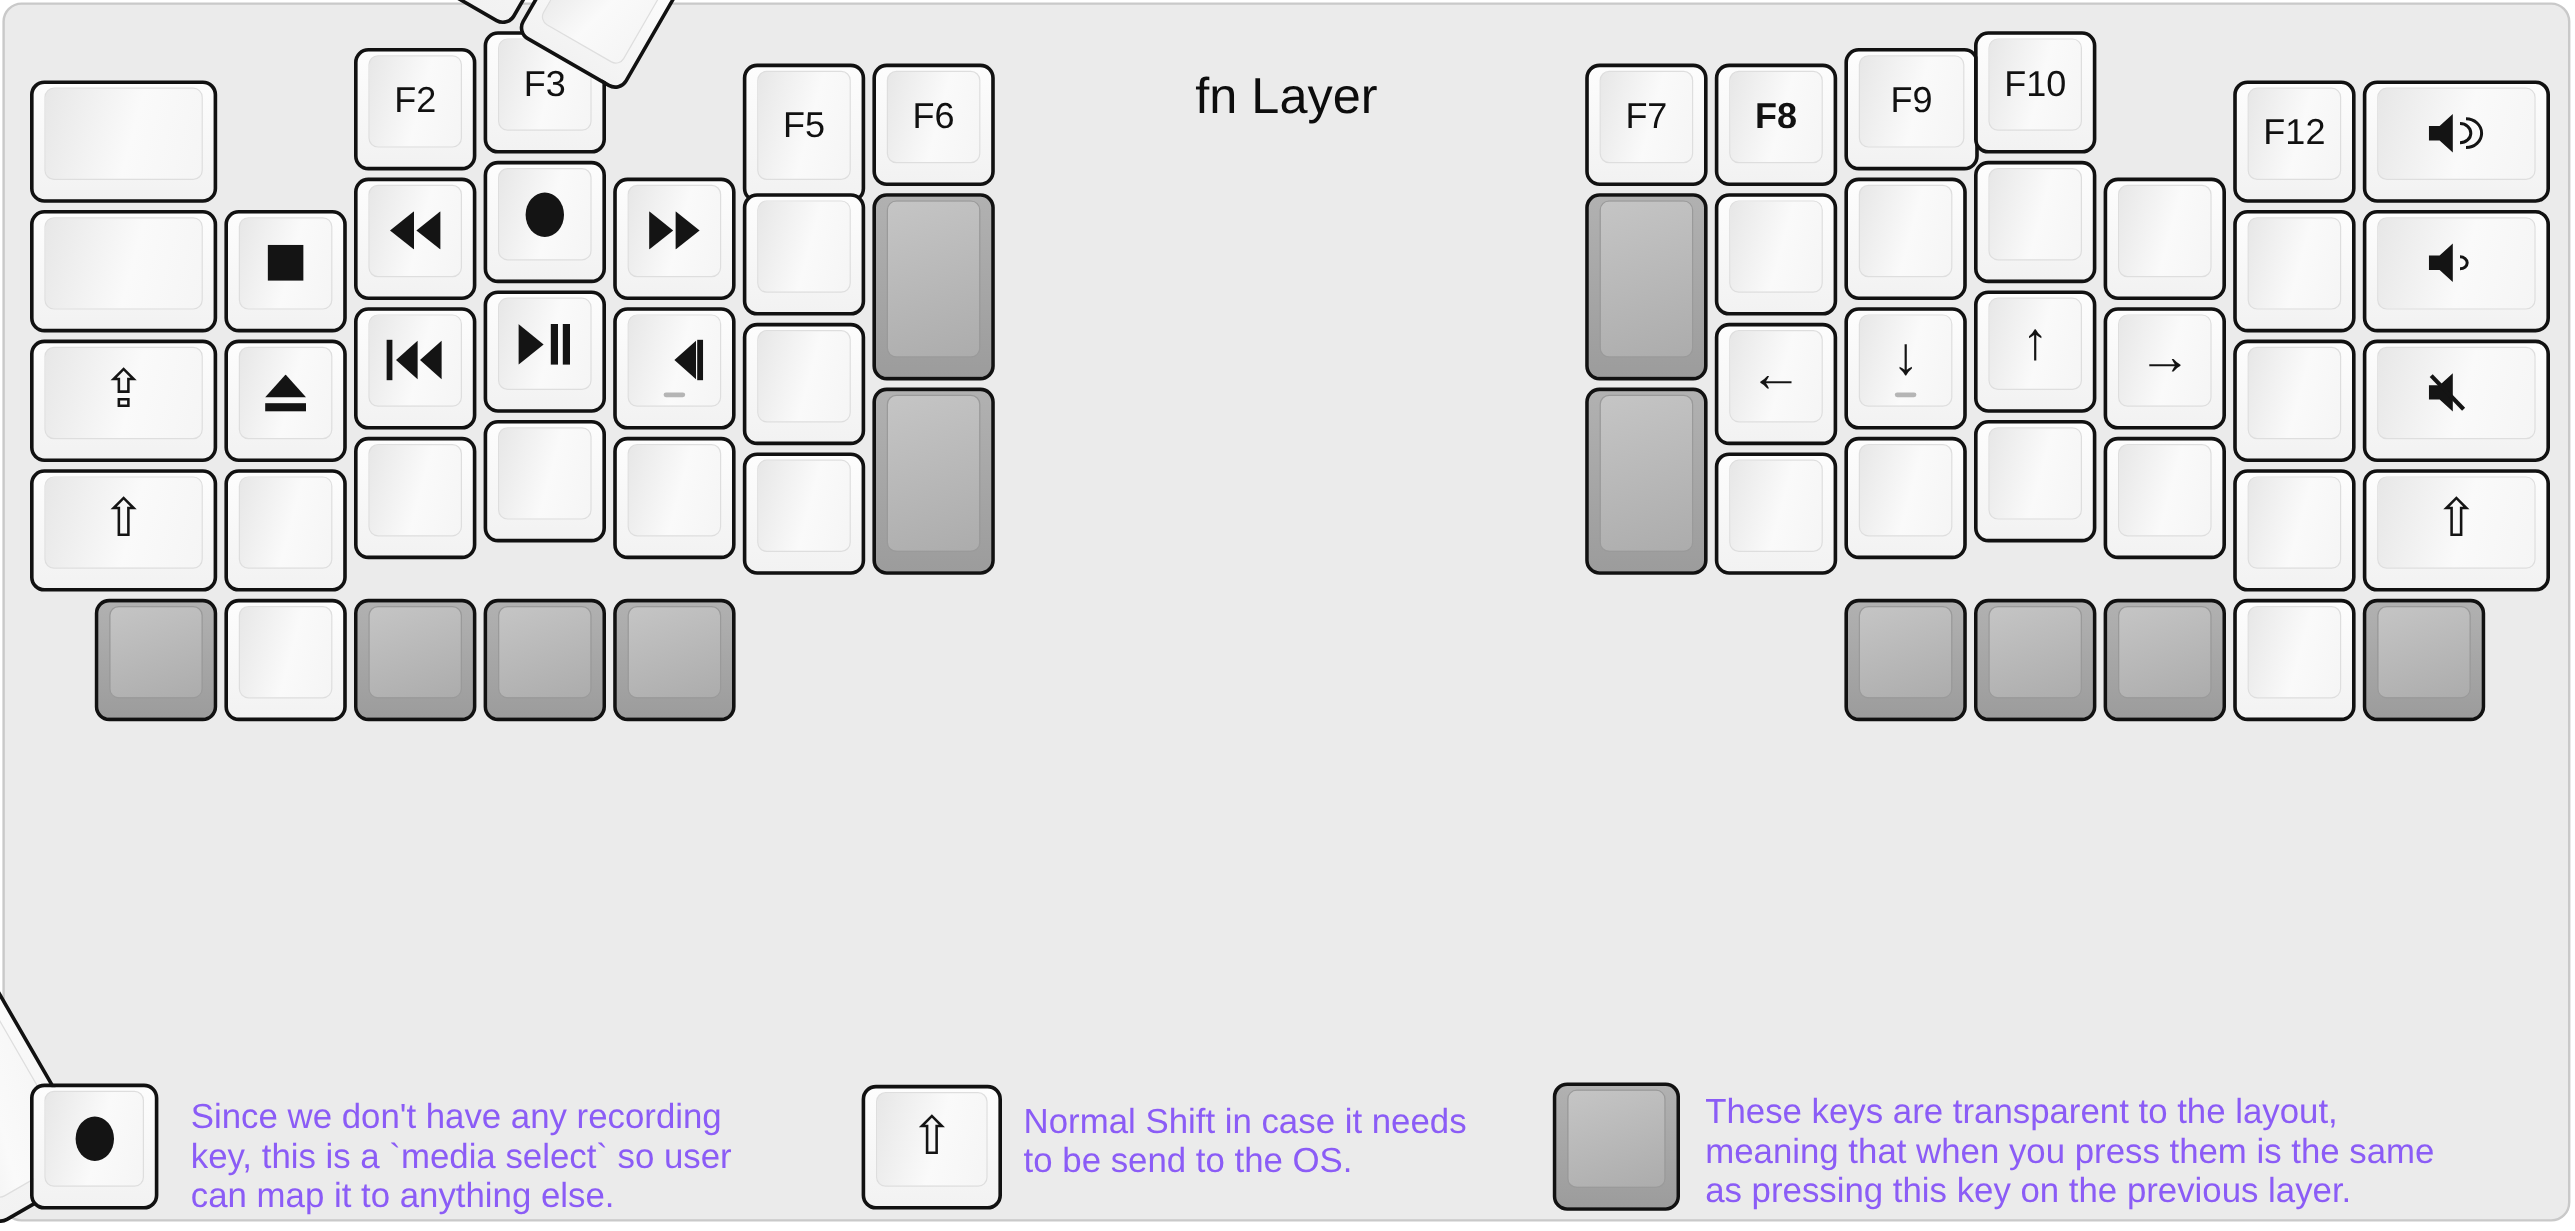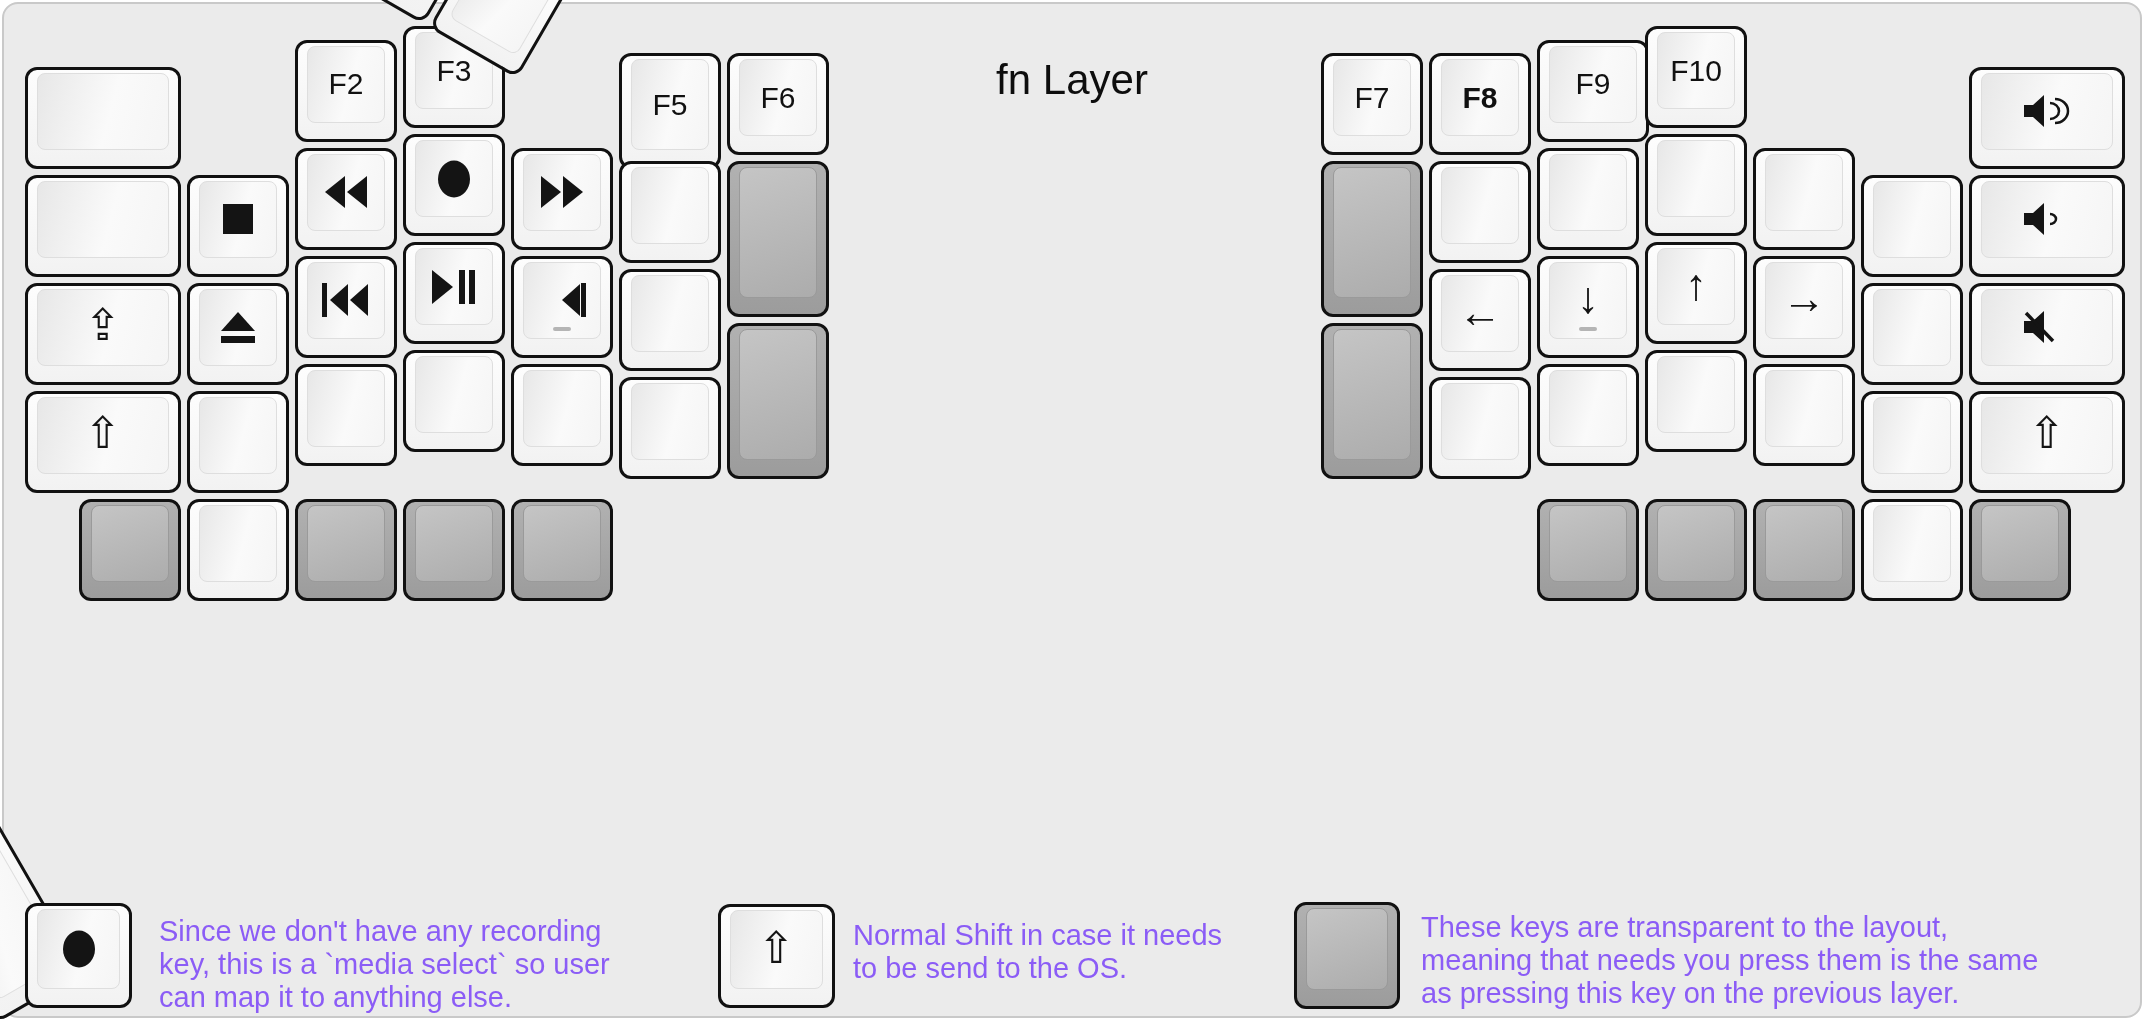--- a/index.html
+++ b/index.html
@@ -279,20 +279,25 @@
       <div class="cap"></div>
     </div>
     <div class="key white" style="left: 1749px; top: 251.5px; width: 102px; height: 102px;">
       <div class="cap">
         <span class="glyph">→</span>
       </div>
     </div>
     <div class="key white" style="left: 1749px; top: 359.5px; width: 102px; height: 102px;">
       <div class="cap"></div>
     </div>
+    <div class="key white" style="left: 1857px; top: 62.5px; width: 102px; height: 102px;">
+      <div class="cap">
+        <span class="klabel">F12</span>
+      </div>
+    </div>
     <div class="key white" style="left: 1857px; top: 170.5px; width: 102px; height: 102px;">
       <div class="cap"></div>
     </div>
     <div class="key white" style="left: 1857px; top: 278.5px; width: 102px; height: 102px;">
       <div class="cap"></div>
     </div>
     <div class="key white" style="left: 1857px; top: 386.5px; width: 102px; height: 102px;">
       <div class="cap"></div>
     </div>
     <div class="key white" style="left: 1965px; top: 62.5px; width: 156px; height: 102px;">
@@ -362,15 +367,15 @@
       <div class="cap">
         <span class="glyph">⇧</span>
       </div>
     </div>
     <div class="legend-text" style="left: 849px; top: 915px;">Normal Shift in case it needs
 to be send to the OS.</div>
     <div class="key gray" style="left: 1290px; top: 898px; width: 106px; height: 107px;">
       <div class="cap"></div>
     </div>
     <div class="legend-text" style="left: 1417px; top: 907px;">These keys are transparent to the layout,
-meaning that needs you press them is the same
+meaning that when you press them is the same
 as pressing this key on the previous layer.</div>
   </div>
 
 </body></html>

